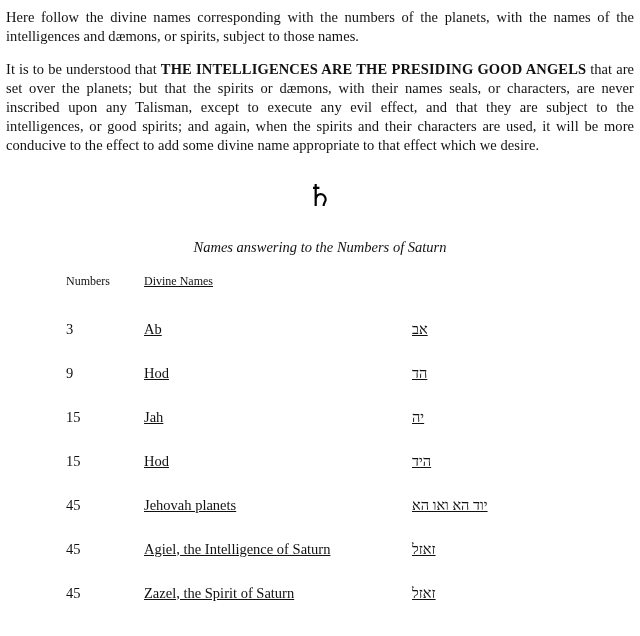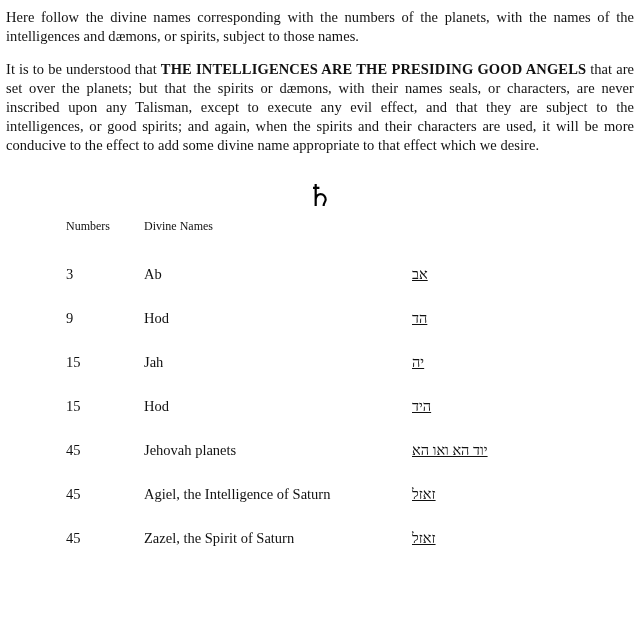--- a/index.html
+++ b/index.html
@@ -72,21 +72,21 @@
   }
   table.names-table td {
     font-family: "Liberation Serif", serif;
     font-size: 14.5px;
     text-align: left;
     padding: 13.5px 0;
     color: #111;
     vertical-align: middle;
   }
   .col-num { width: 78px; }
-  .col-name { width: 268px; }
+  .col-name { width: 268px; text-decoration: underline; }
   .col-heb { width: 174px; }
   td.heb {
     font-family: "DejaVu Sans", sans-serif;
     font-size: 19px;
     direction: rtl;
     unicode-bidi: bidi-override;
     text-align: left;
     letter-spacing: 0px;
     color: #000;
     text-decoration: underline;
@@ -96,20 +96,21 @@
 <body>
 
 <div class="page">
 
   <p class="body-text">Here follow the divine names corresponding with the numbers of the planets, with the names of the intelligences and dæmons, or spirits, subject to those names.</p>
 
   <p class="body-text"><span>It is to be understood that </span><span class="bold-caps">THE INTELLIGENCES ARE THE PRESIDING GOOD ANGELS</span><span> that are set over the planets; but that the spirits or dæmons, with their names seals, or characters, are never inscribed upon any Talisman, except to execute any evil effect, and that they are subject to the intelligences, or good spirits; and again, when the spirits and their characters are used, it will be more conducive to the effect to add some divine name appropriate to that effect which we desire.</span></p>
 
   <div class="planet-glyph">♄</div>
 
+  <div class="section-title">Names answering to the Numbers of Saturn</div>
 
   <table class="names-table">
     <thead>
       <tr>
         <th class="col-num">Numbers</th>
         <th class="col-name">Divine Names</th>
         <th class="col-heb"></th>
       </tr>
     </thead>
     <tbody>

